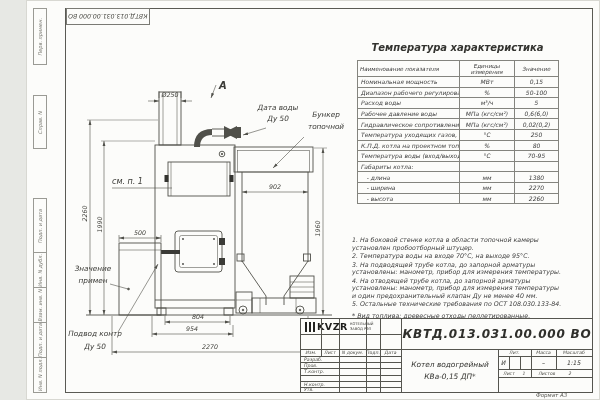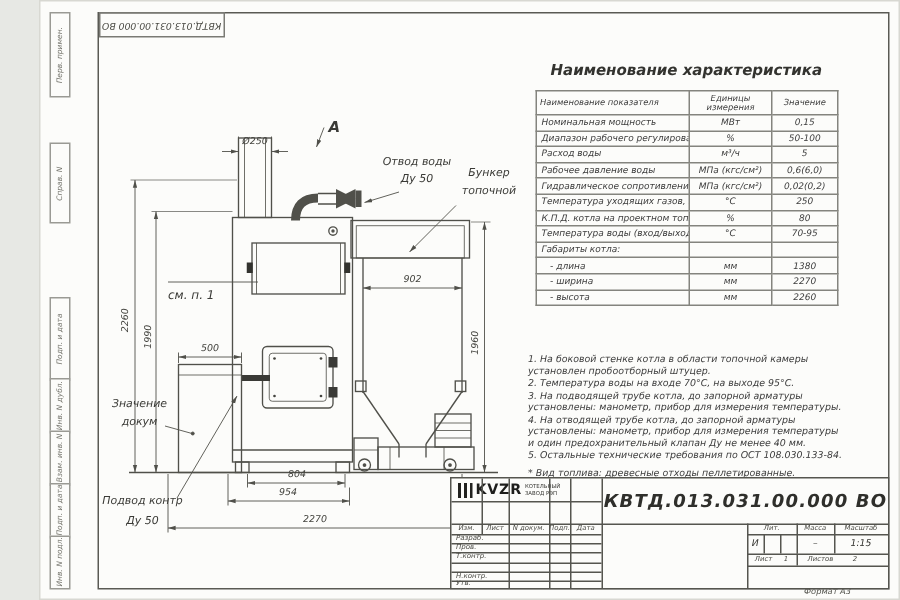--- a/index.html
+++ b/index.html
@@ -76,21 +76,21 @@
 <div class="abs fcell" style="left:33px;top:357px;height:34px;">
     <span>Инв. N подл.</span>
   </div>
 
 <div class="abs" id="frame"></div>
 
 <div class="abs" id="topstamp">
     <span>КВТД.013.031.00.000 ВО</span>
   </div>
 
-<div class="abs" id="tbl-title">Наименование характеристика</div>
+<div class="abs" id="tbl-title">Температура характеристика</div>
 <div class="abs" id="spec">
   <table>
     <colgroup>
         <col style="width:102px">
         <col style="width:55px">
         <col style="width:44px">
       </colgroup>
     <thead>
       <tr>
         <th>Наименование показателя</th>
@@ -298,32 +298,32 @@
         <circle cx="128.5" cy="289" r="1" fill="#50504a"></circle>
       <line x1="118" y1="332" x2="158" y2="264" marker-end="url(#mE)"></line>
       <line x1="112" y1="188" x2="172" y2="188"></line>
       <line x1="216" y1="85" x2="211" y2="98" marker-end="url(#mE)"></line>
     </g>
   </g>
 </svg>
 
 <div class="abs dim" style="left:151px;top:91px;width:38px;">Ø250</div>
 <div class="abs lbl" style="left:219px;top:80px;font-size:10px;font-weight:700;">А</div>
-<div class="abs lbl lbl7" style="left:246px;top:103px;width:64px;">Отвод воды</div>
+<div class="abs lbl lbl7" style="left:246px;top:103px;width:64px;">Дата воды</div>
 <div class="abs lbl lbl7" style="left:246px;top:114px;width:64px;">Ду 50</div>
 <div class="abs lbl lbl7" style="left:296px;top:110px;width:60px;">Бункер</div>
 <div class="abs lbl lbl7" style="left:292px;top:122px;width:68px;">топочной</div>
-<div class="abs lbl" style="left:112px;top:192px;width:60px;font-size:8px;text-align:left;">см. п. 1</div>
+<div class="abs lbl" style="left:112px;top:177px;width:60px;font-size:8px;text-align:left;">см. п. 1</div>
 <div class="abs dim" style="left:255px;top:183px;width:40px;">902</div>
 <div class="abs dim" style="left:120px;top:229px;width:40px;">500</div>
 <div class="abs dim rdim" style="left:64px;top:210px;">2260</div>
 <div class="abs dim rdim" style="left:79px;top:221px;">1990</div>
 <div class="abs dim rdim" style="left:297px;top:225px;">1960</div>
 <div class="abs lbl lbl7" style="left:64px;top:264px;width:58px;">Значение</div>
-<div class="abs lbl lbl7" style="left:64px;top:276px;width:58px;">докум</div>
+<div class="abs lbl lbl7" style="left:64px;top:276px;width:58px;">примен</div>
 <div class="abs lbl lbl7" style="left:60px;top:329px;width:70px;">Подвод контр</div>
 <div class="abs lbl lbl7" style="left:60px;top:342px;width:70px;">Ду 50</div>
 <div class="abs dim" style="left:178px;top:313px;width:40px;">804</div>
 <div class="abs dim" style="left:172px;top:325px;width:40px;">954</div>
 <div class="abs dim" style="left:190px;top:343px;width:40px;">2270</div>
 
 <div class="abs" id="tb">
   <div class="vl" style="left:100px;top:0;height:73px;"></div>
   <div class="vl" style="left:20px;top:0;height:37px;"></div>
   <div class="vl" style="left:38px;top:0;height:73px;"></div>
@@ -355,20 +355,24 @@
   <div class="tbx colhdr" style="left:65px;top:30px;width:14px;height:7px;">Подп.</div>
   <div class="tbx colhdr" style="left:79px;top:30px;width:21px;height:7px;">Дата</div>
 
   <div class="tbx role" style="left:1px;top:37px;width:36px;height:6px;">Разраб.</div>
   <div class="tbx role" style="left:1px;top:43px;width:36px;height:6px;">Пров.</div>
   <div class="tbx role" style="left:1px;top:49px;width:36px;height:7px;">Т.контр.</div>
   <div class="tbx role" style="left:1px;top:56px;width:36px;height:6px;"></div>
   <div class="tbx role" style="left:1px;top:62px;width:36px;height:6px;">Н.контр.</div>
   <div class="tbx role" style="left:1px;top:68px;width:36px;height:5px;">Утв.</div>
 
+  <div class="tbx" id="prodname">
+    <span>Котел водогрейный</span>
+    <span>КВа-0,15 ДП*</span>
+  </div>
 
   <div class="tbx litlbl" style="left:197px;top:30px;width:33px;height:7px;">Лит.</div>
   <div class="tbx litlbl" style="left:230px;top:30px;width:25px;height:7px;">Масса</div>
   <div class="tbx litlbl" style="left:255px;top:30px;width:36px;height:7px;">Масштаб</div>
   <div class="tbx litval" style="left:197px;top:37px;width:11px;height:13px;">И</div>
   <div class="tbx litval" style="left:230px;top:37px;width:25px;height:13px;">–</div>
   <div class="tbx litval" style="left:255px;top:37px;width:36px;height:13px;">1:15</div>
 
   <div class="tbx litlbl" style="left:199px;top:50px;width:18px;height:8px;">Лист</div>
   <div class="tbx litlbl" style="left:218px;top:50px;width:10px;height:8px;">1</div>

